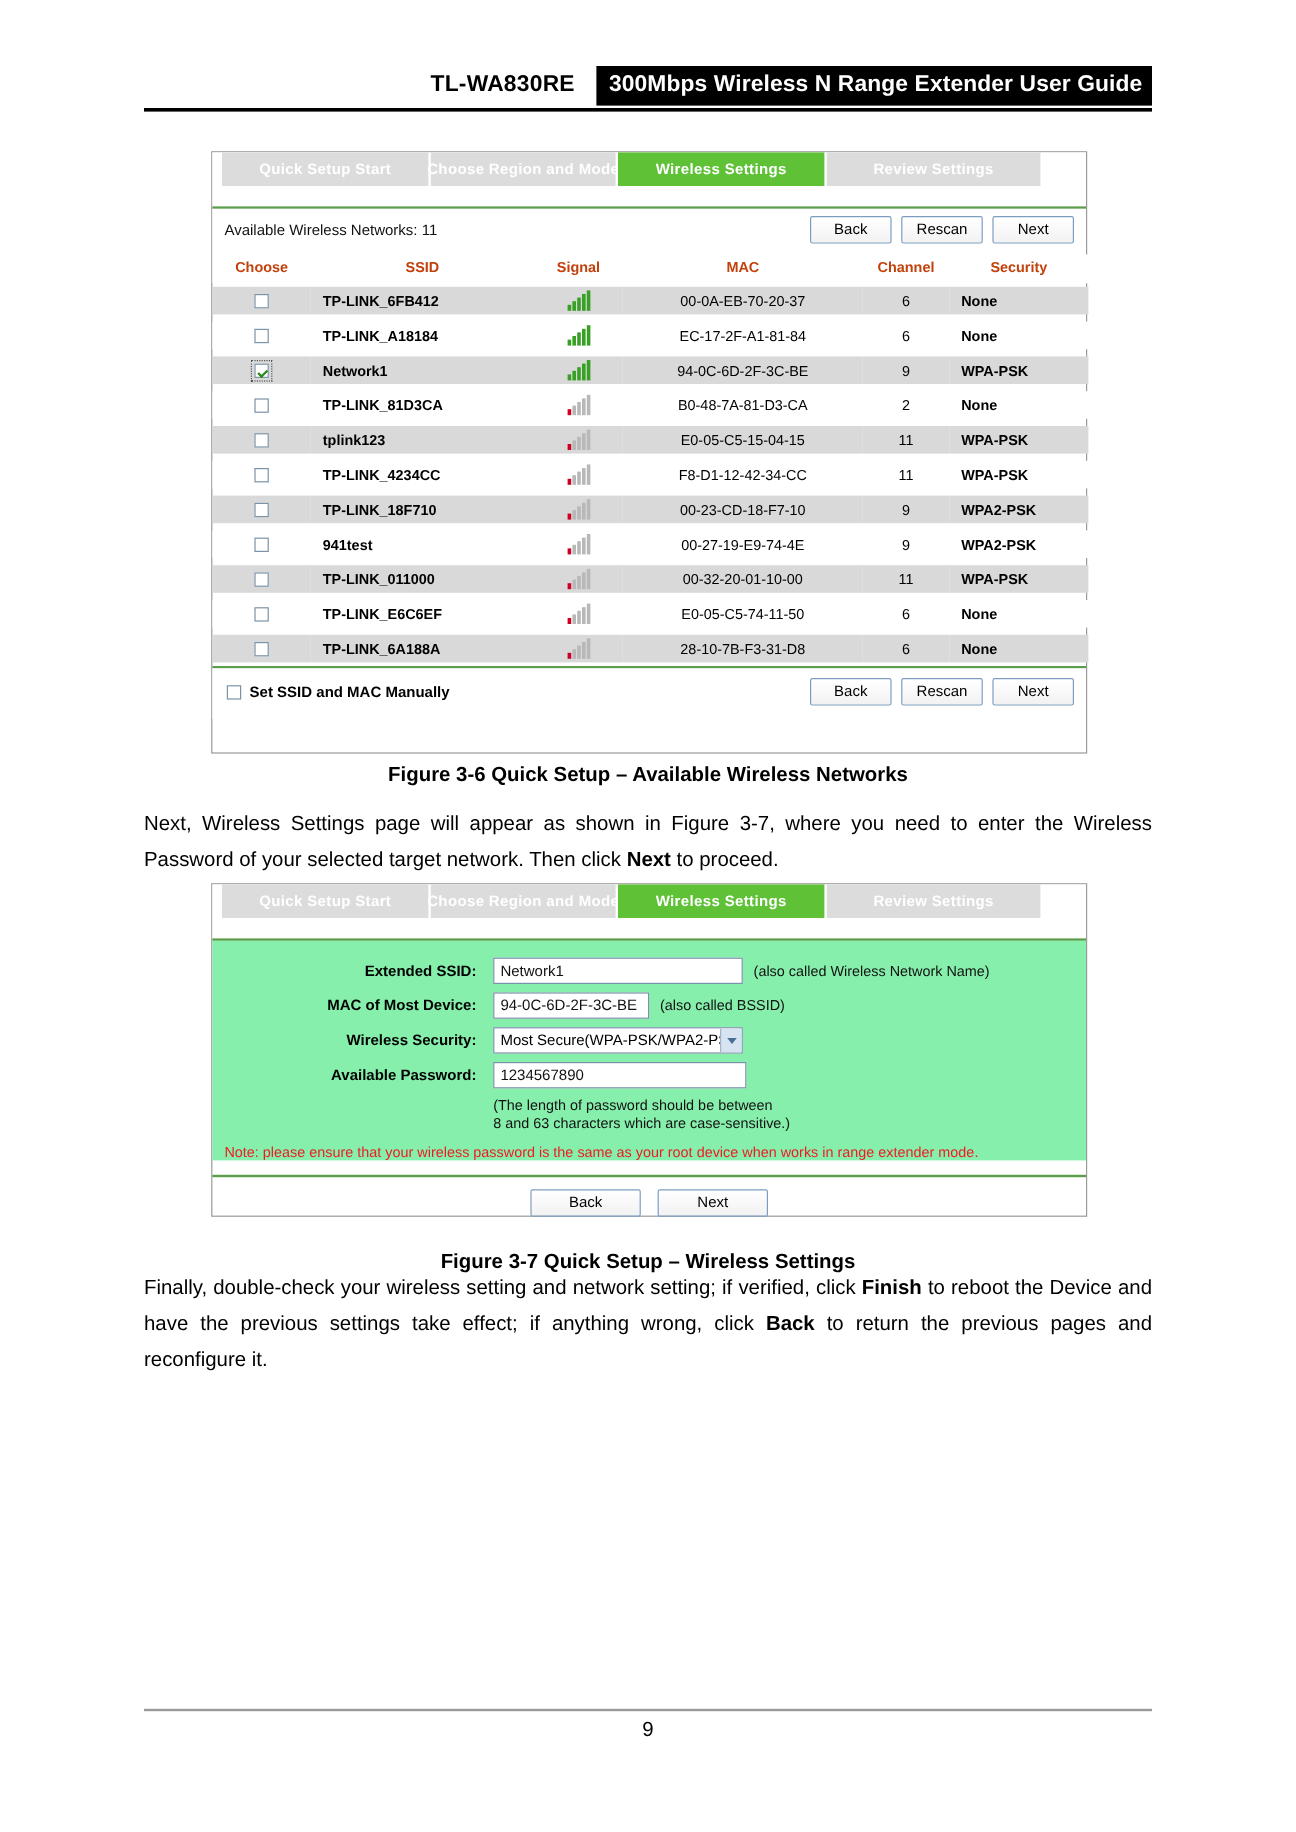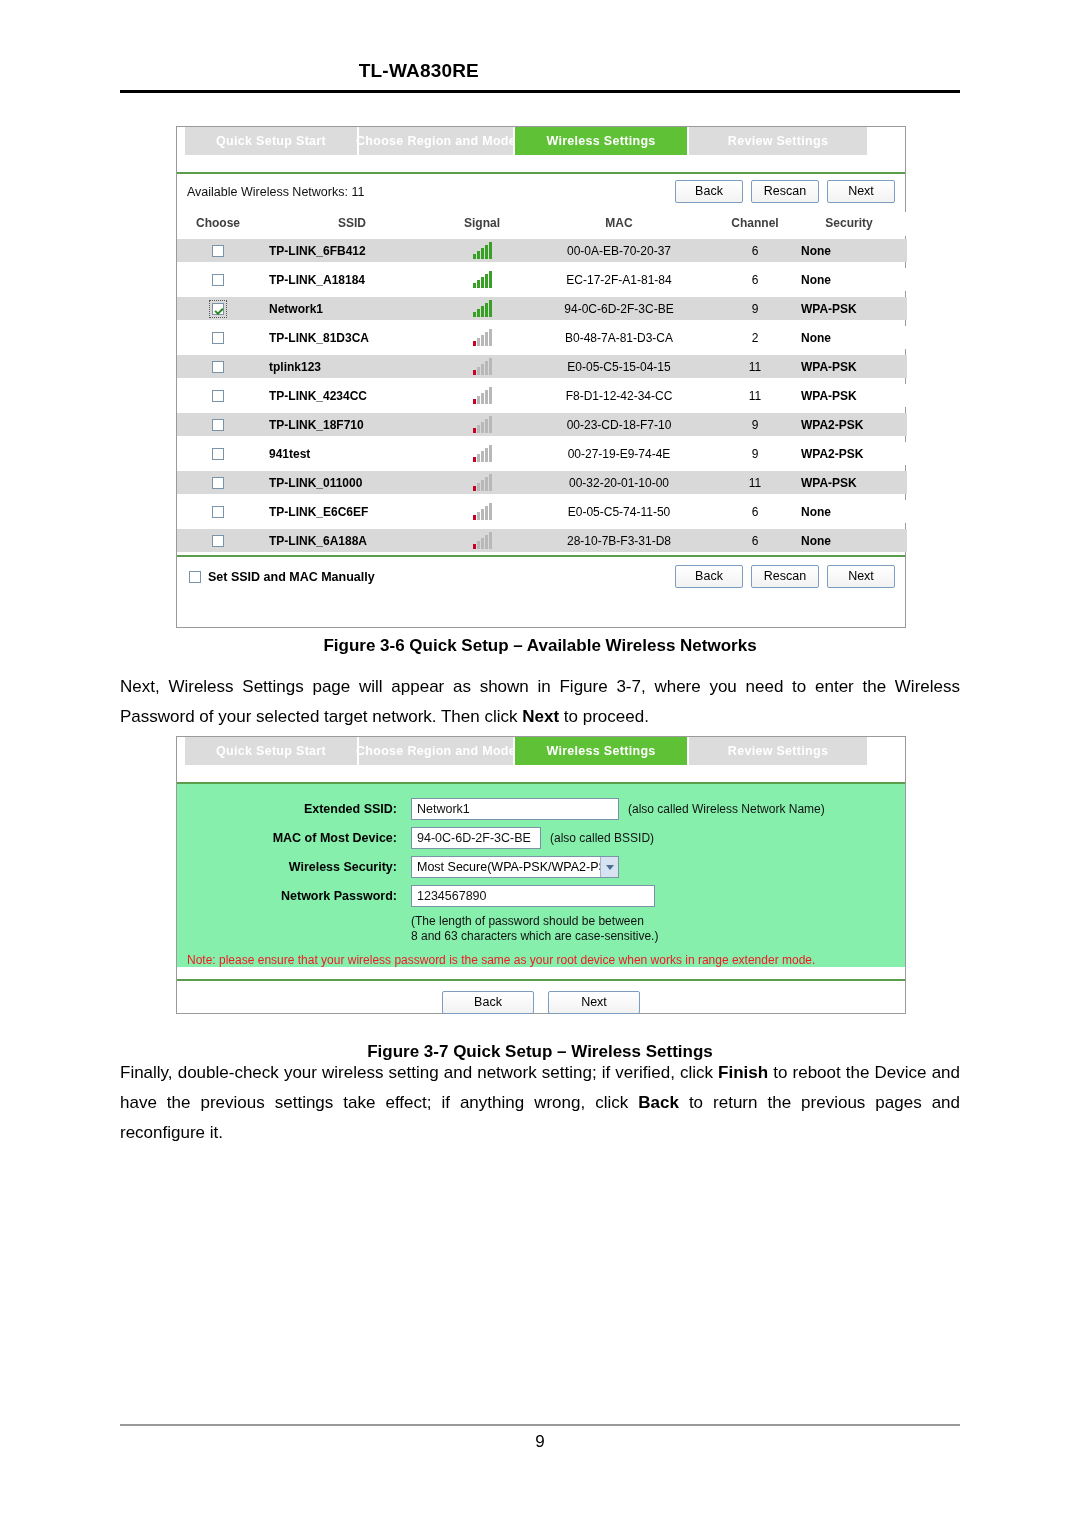--- a/index.html
+++ b/index.html
@@ -138,21 +138,21 @@
     border-collapse: collapse;
     table-layout: fixed;
     font-size: 12px;
   }
   .nettable th {
     font-size: 12px;
     font-weight: bold;
     padding: 4px 0 6px;
     background: #fff;
     text-align: center;
-    color: #404040;
+    color: #c2410c;
   }
   .nettable td {
     padding: 0;
     height: 29px;
     vertical-align: middle;
     color: #000;
     font-size: 12px;
   }
   .cell-inner {
     height: 23px;
@@ -262,21 +262,21 @@
     color: #111;
     border: 1px solid #7b93a8;
     background: #fff;
     padding: 2px 5px;
     box-sizing: border-box;
     height: 22px;
     line-height: 16px;
   }
   .w-ssid { width: 208px; }
   .w-mac  { width: 130px; }
-  .w-pass { width: 244px; }
+  .w-pass { width: 211px; }
   .fhint {
     font-size: 12px;
     margin-left: 9px;
     color: #111;
     white-space: nowrap;
   }
   .fselect {
     width: 208px;
     height: 22px;
     border: 1px solid #7b93a8;
@@ -374,20 +374,21 @@
     text-align: center;
     font-size: 17px;
     color: #000;
   }
 </style>
 </head>
 <body>
 
 <div class="page-header">
   <div class="hdr-model">TL-WA830RE</div>
+  <div class="hdr-blackbar">300Mbps Wireless N Range Extender User Guide</div>
   <div class="hdr-rule"></div>
 </div>
 
 <div class="shot" id="shot-networks">
 
   <div class="tabbar">
     <div class="tab w1">Quick Setup Start</div>
     <div class="tab w2">Choose Region and Mode</div>
     <div class="tab w3 active">Wireless Settings</div>
     <div class="tab w4">Review Settings</div>
@@ -803,21 +804,21 @@
 
     <div class="frow">
       <div class="flabel">Wireless Security:</div>
       <div class="fselect">
         <span>Most Secure(WPA-PSK/WPA2-PS</span>
         <span class="arrow"></span>
       </div>
     </div>
 
     <div class="frow">
-      <div class="flabel">Network Password:</div>
+      <div class="flabel">Available Password:</div>
       <div class="finput w-pass">1234567890</div>
     </div>
 
     <div class="pass-note">
       <div>(The length of password should be between</div>
       <div>8 and 63 characters which are case-sensitive.)</div>
     </div>
 
     <div class="red-note">Note: please ensure that your wireless password is the same as your root device when works in range extender mode.</div>
   </div>

